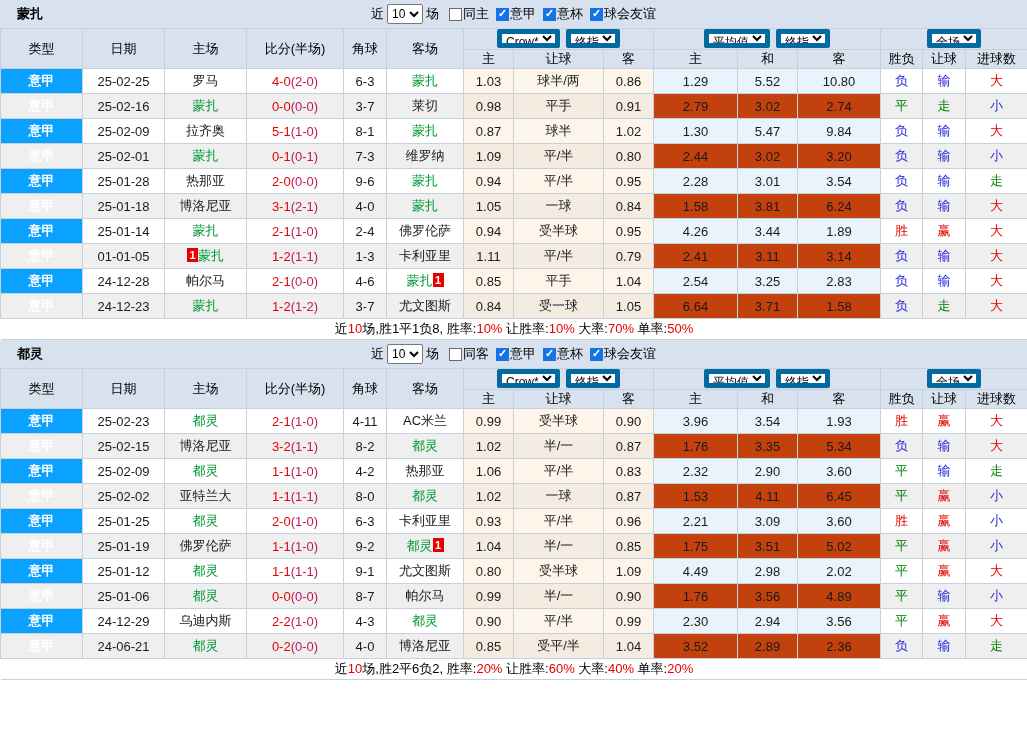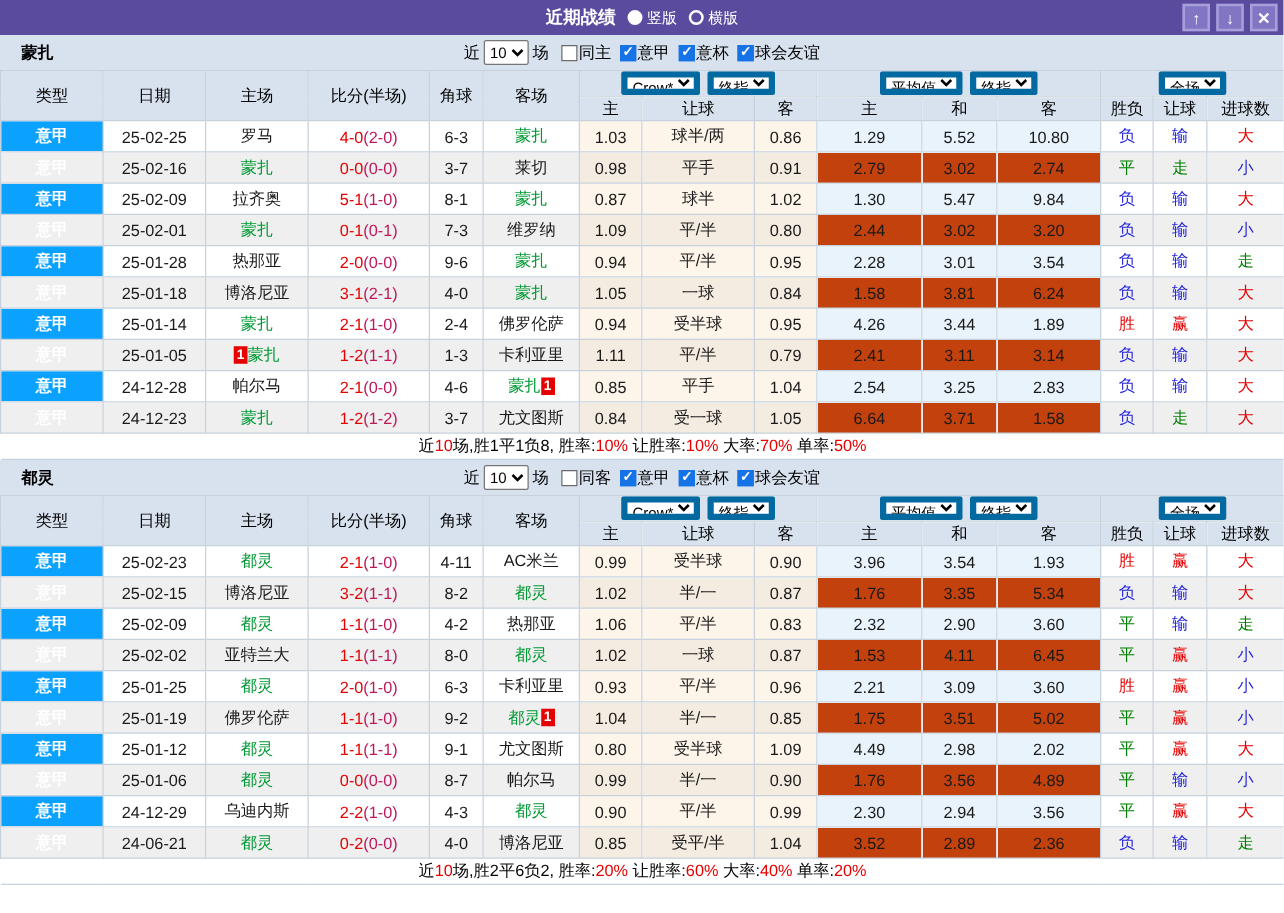--- a/index.html
+++ b/index.html
@@ -51,44 +51,20 @@
   .o-blue { color:#2626D9; }
   .o-green { color:#008000; }
   tr.summary-row td { height:21px; background:#fff; border:1px solid #C6D1DC; border-left:none; border-right:none; color:#000; font-size:13px; }
   .sum-red { color:#E60000; }
 </style>
 </head>
 <body>
 
 <div class="app">
 
-  <div class="titlebar">
-    <div class="titlebar-center">
-      <span class="win-title">近期战绩</span>
-      <label class="radio-label">
-        <span class="radio checked"></span>
-        <span>竖版</span>
-      </label>
-      <label class="radio-label">
-        <span class="radio unchecked"></span>
-        <span>横版</span>
-      </label>
-    </div>
-    <div class="titlebar-buttons">
-      <span class="tb-btn">
-          <span>↑</span>
-        </span>
-      <span class="tb-btn">
-          <span>↓</span>
-        </span>
-      <span class="tb-btn">
-          <span>✕</span>
-        </span>
-    </div>
-  </div>
 
   <div class="filter-row">
     <span class="team-name">蒙扎</span>
     <div class="filter-controls">
       <span>近</span>
       <select><option>10</option></select>
       <span>场</span>
       <span class="cb-group">
           <span class="cb"></span>
           <span class="cb-label">同主</span>
@@ -265,21 +241,21 @@
           <td class="hc">0.95</td>
           <td class="eu">4.26</td>
           <td class="eu">3.44</td>
           <td class="eu">1.89</td>
           <td class="o-red">胜</td>
           <td class="o-red">赢</td>
           <td class="o-red">大</td>
         </tr>
         <tr class="even">
           <td class="league">意甲</td>
-          <td>25-01-05</td>
+          <td>01-01-05</td>
           <td><span class="card">1</span><span class="self">蒙扎</span></td>
           <td><span class="ft">1-2</span><span class="ht">(1-1)</span></td>
           <td>1-3</td>
           <td><span>卡利亚里</span></td>
           <td class="hc">1.11</td>
           <td class="hc">平/半</td>
           <td class="hc">0.79</td>
           <td class="eu">2.41</td>
           <td class="eu">3.11</td>
           <td class="eu">3.14</td>

